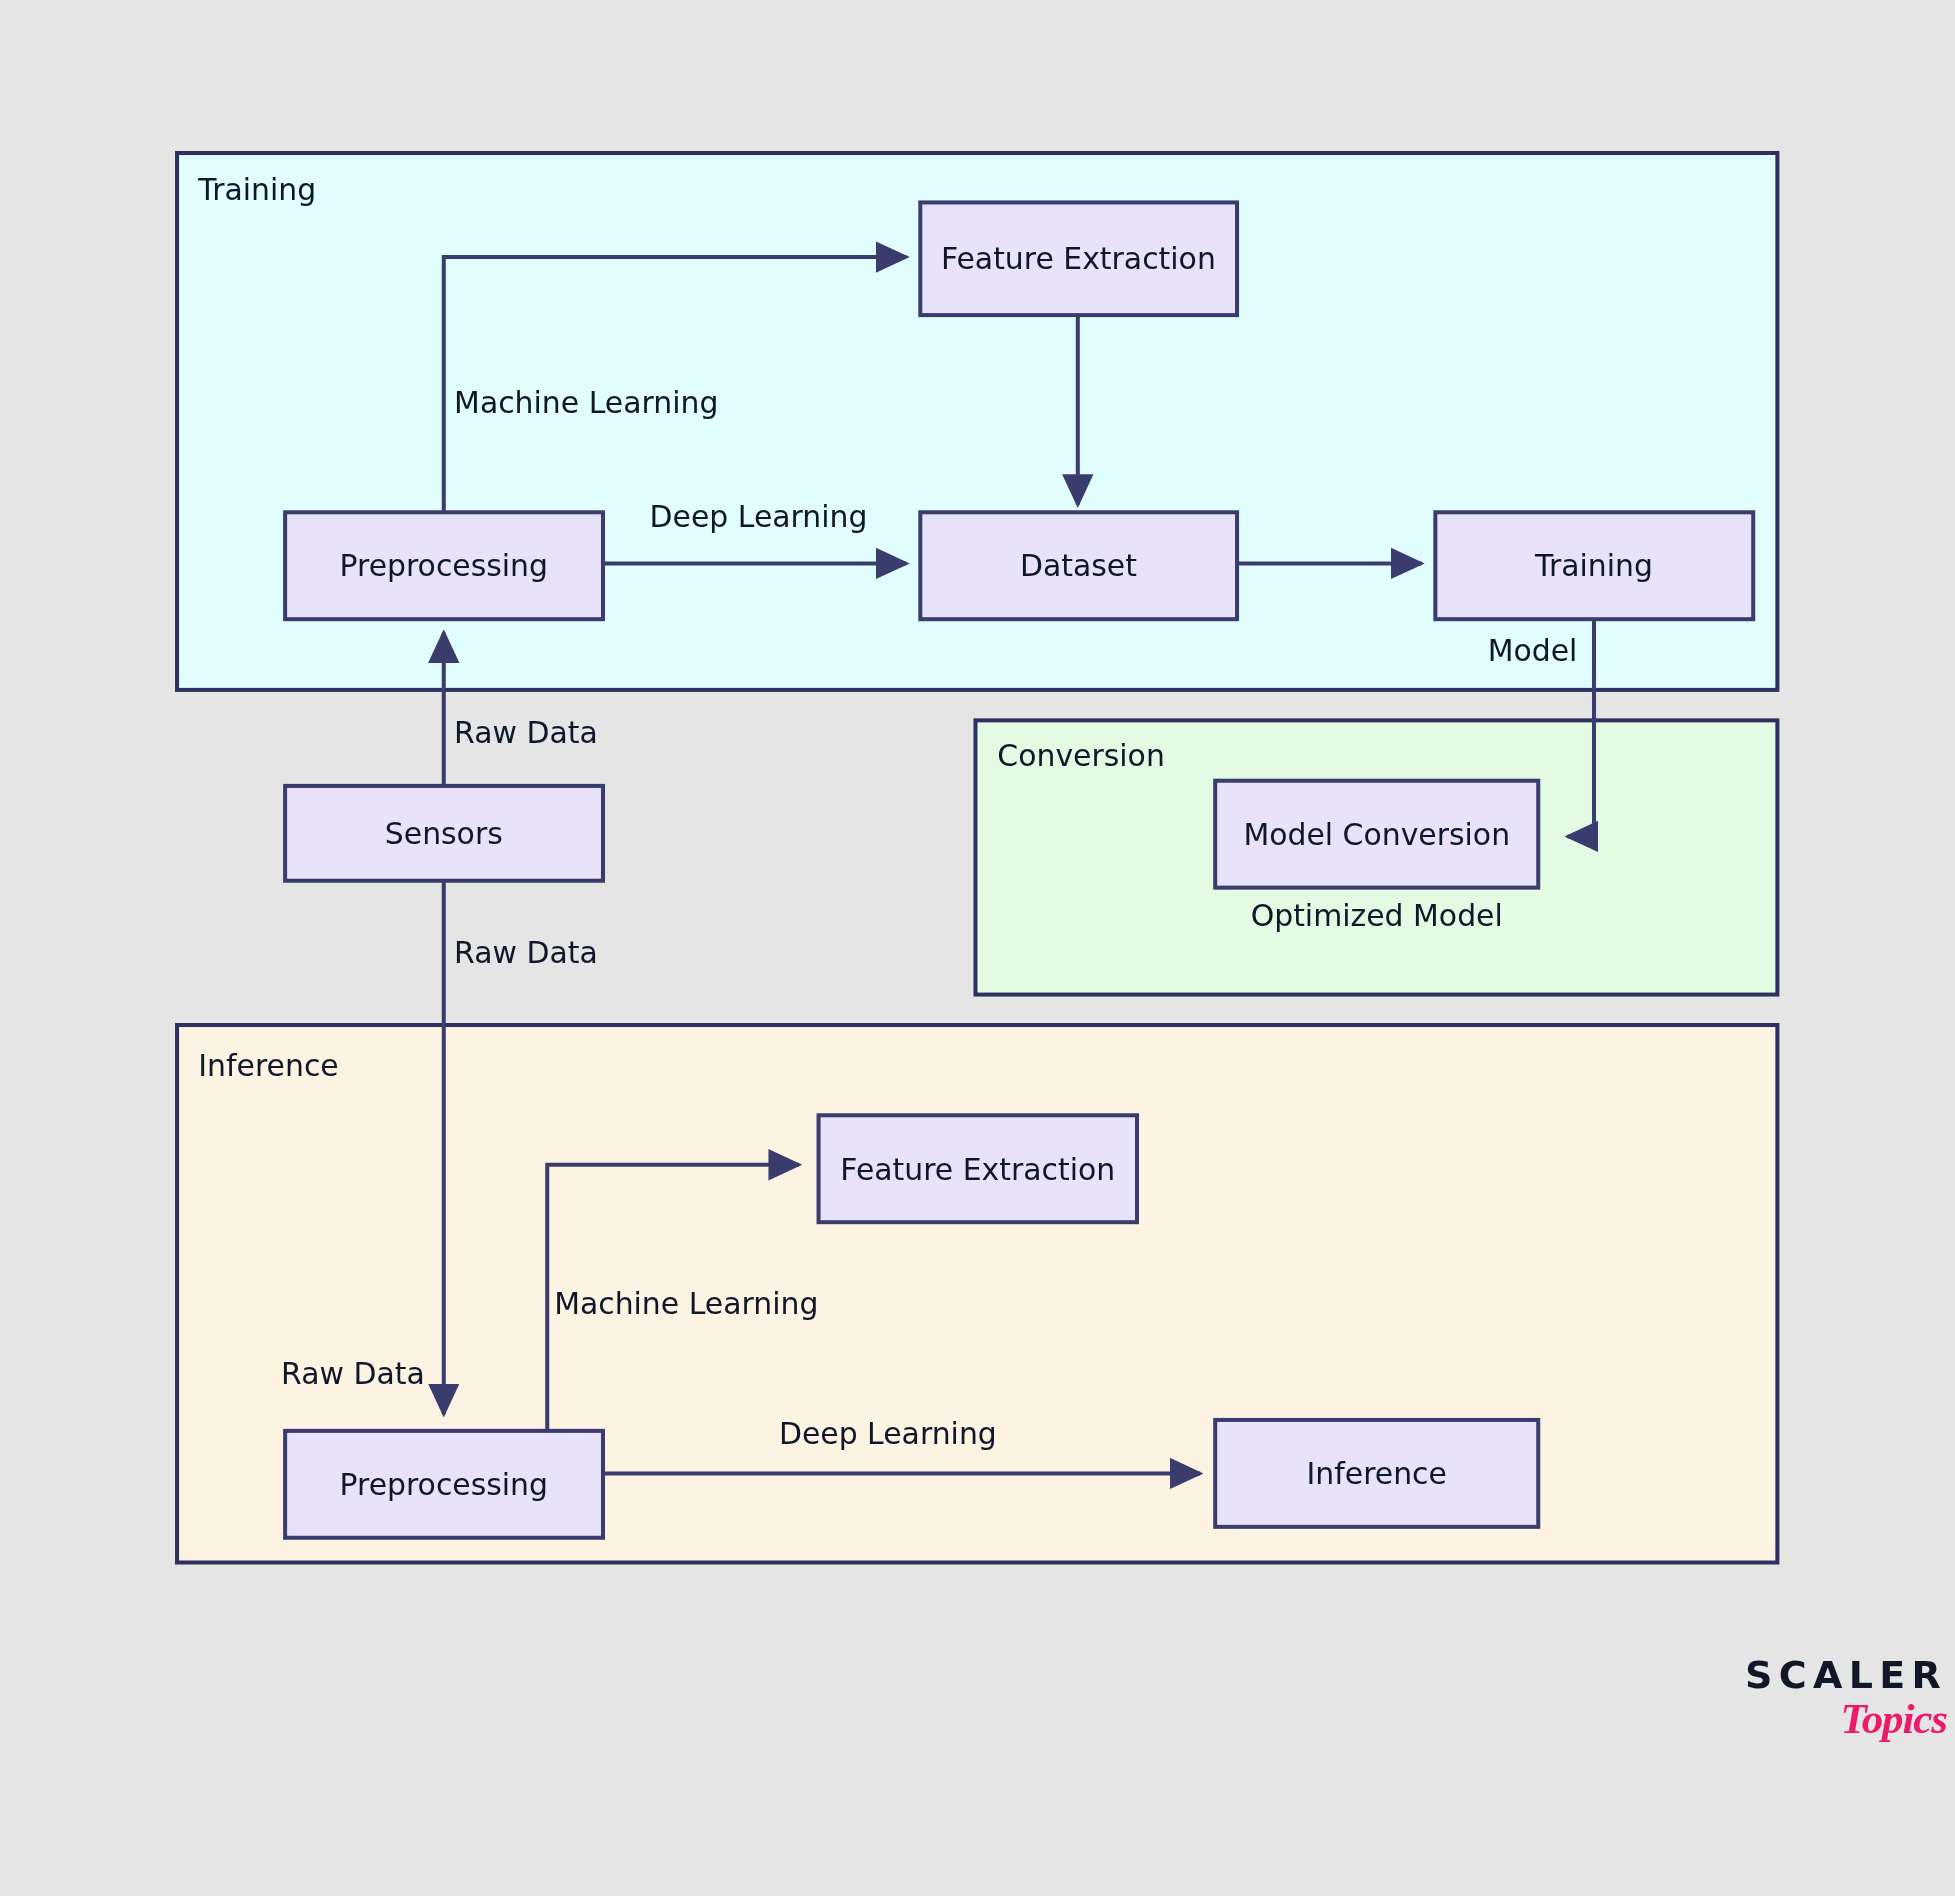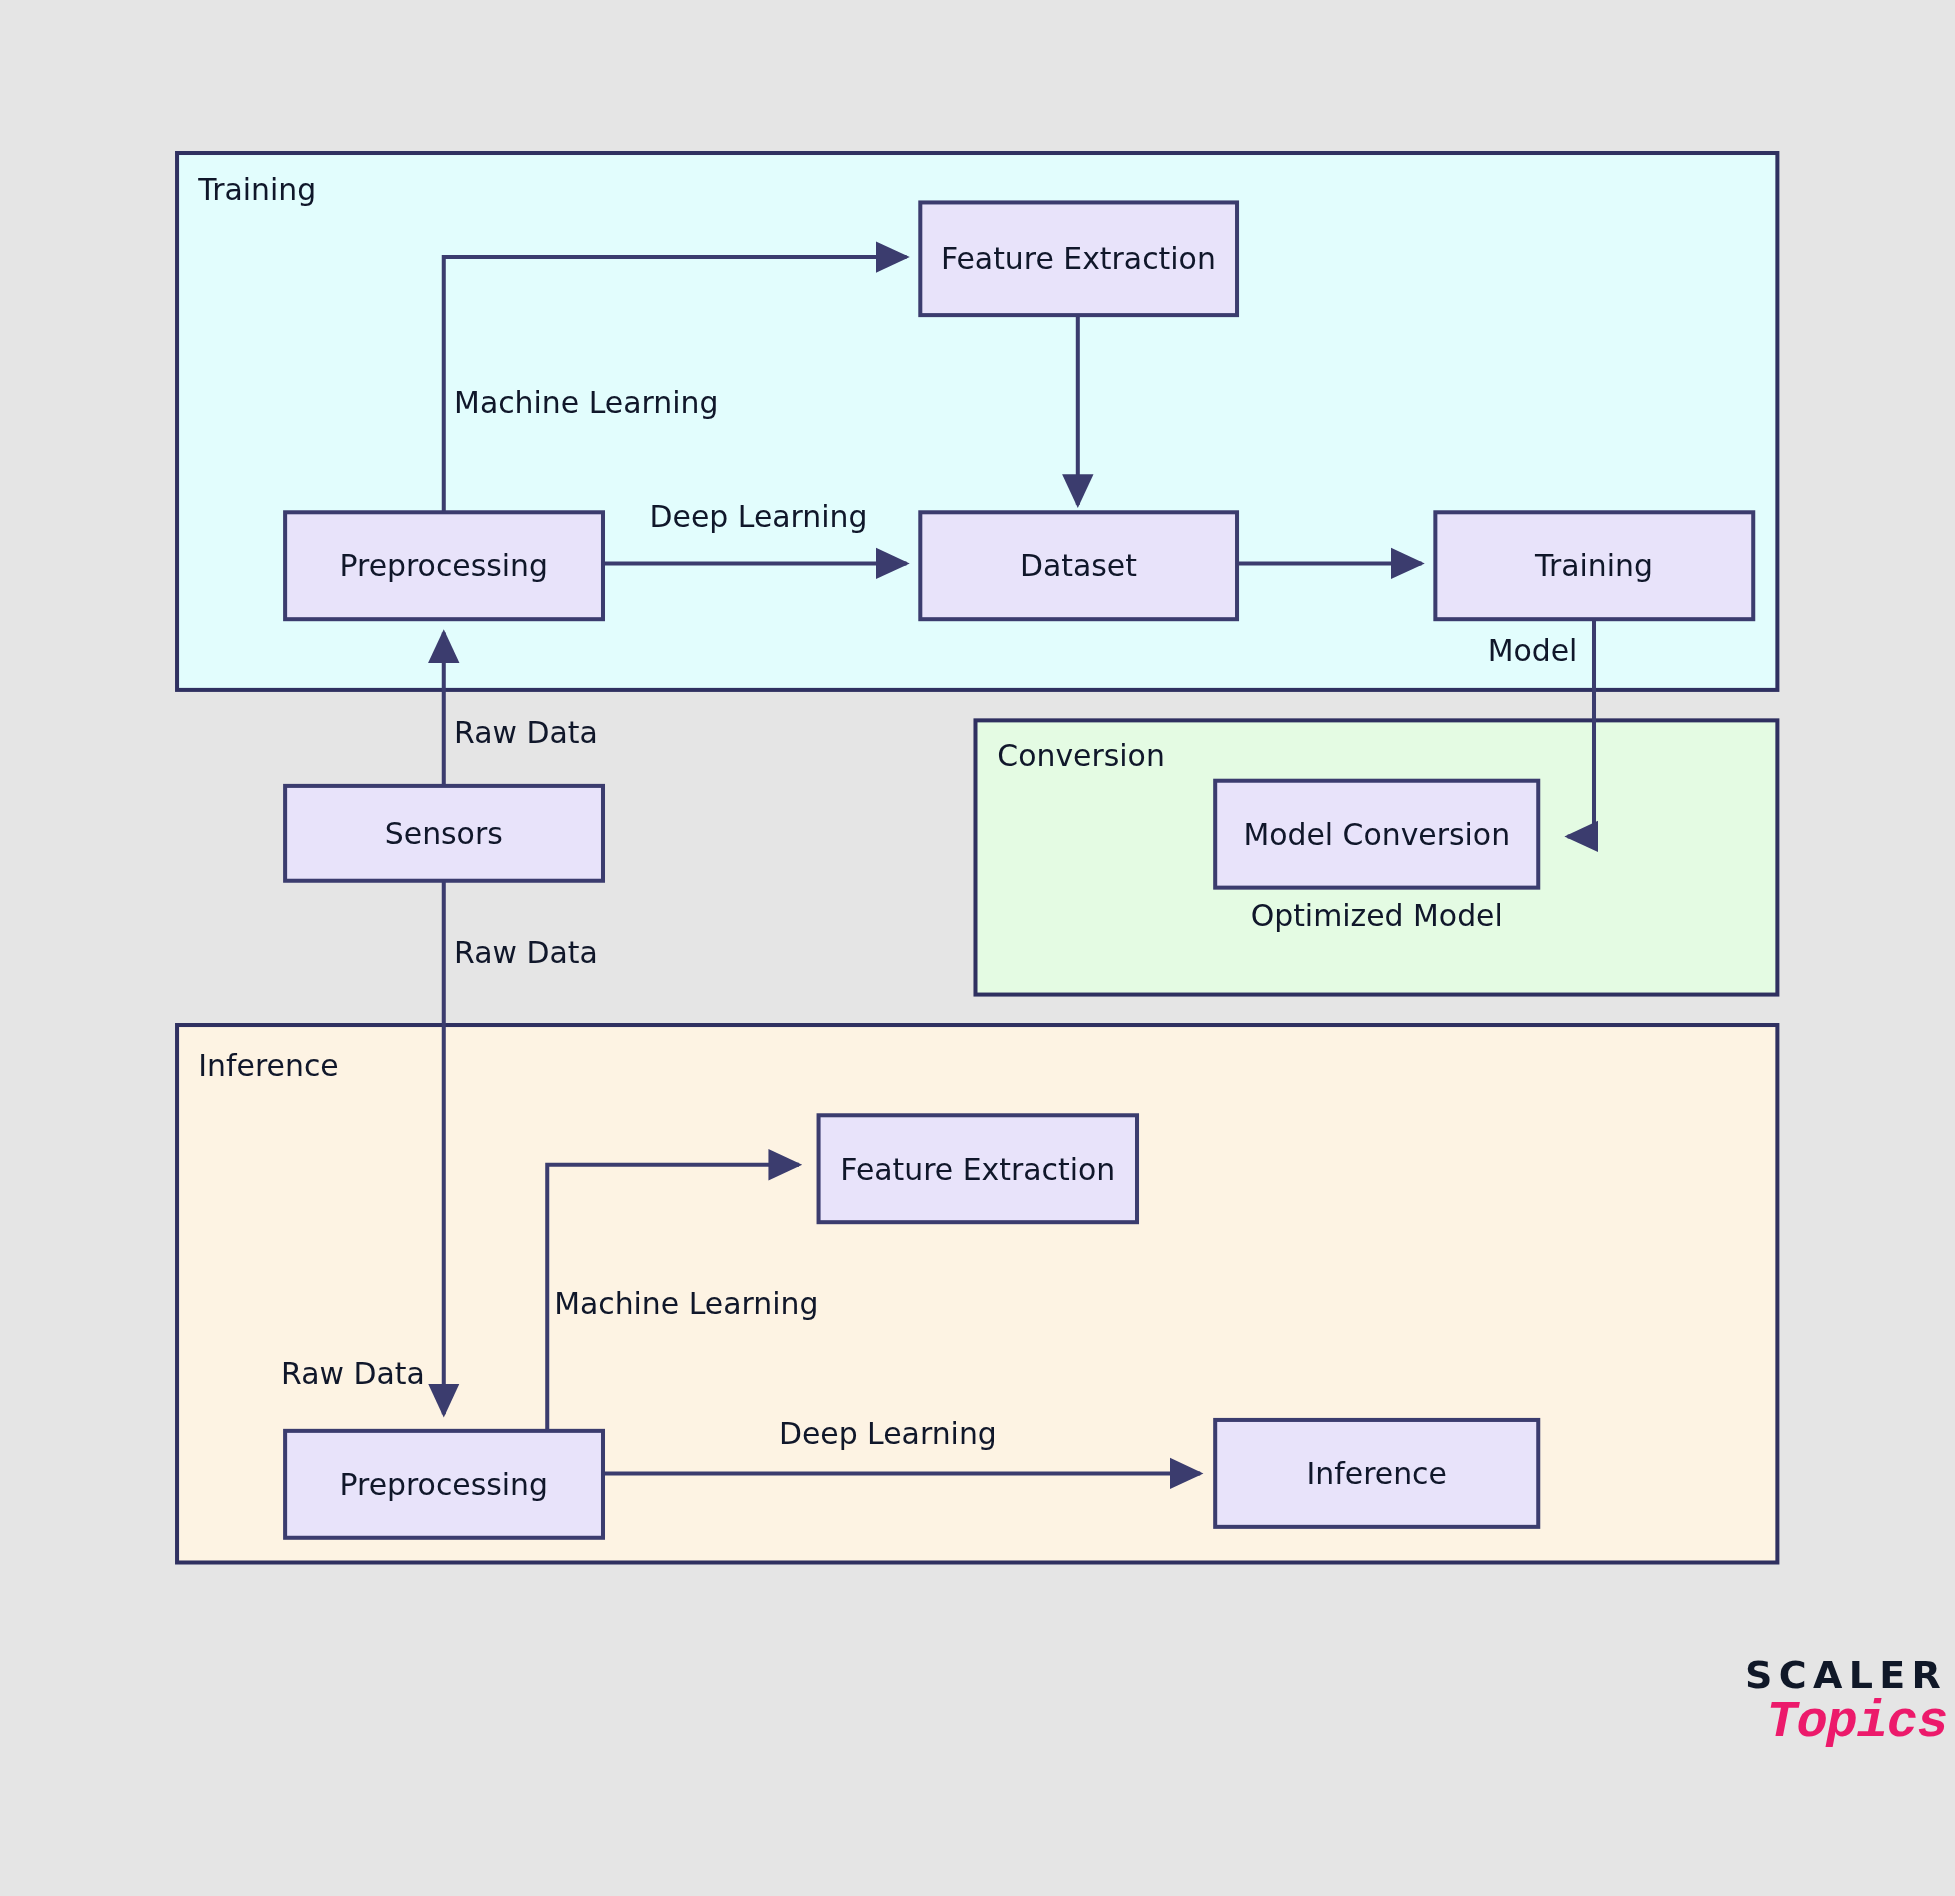--- a/index.html
+++ b/index.html
@@ -81,24 +81,24 @@
     font-family: "DejaVu Sans", "Liberation Sans", sans-serif;
     font-weight: bold;
     font-size: 38px;
     letter-spacing: 6.3px;
     color: #101828;
     line-height: 1;
   }
   #logo .topics {
     display: block;
     margin-top: 2.3px;
-    font-family: Liberation Mono, monospace;
+    font-family: Liberation Serif, serif;
     font-style: italic;
     font-weight: bold;
-    font-size: 52px;
+    font-size: 43px;
     color: #ec1a6b;
     line-height: 1.05;
     letter-spacing: -1.1px;
   }
 </style>
 </head>
 <body>
 
 <div id="stage">
 

